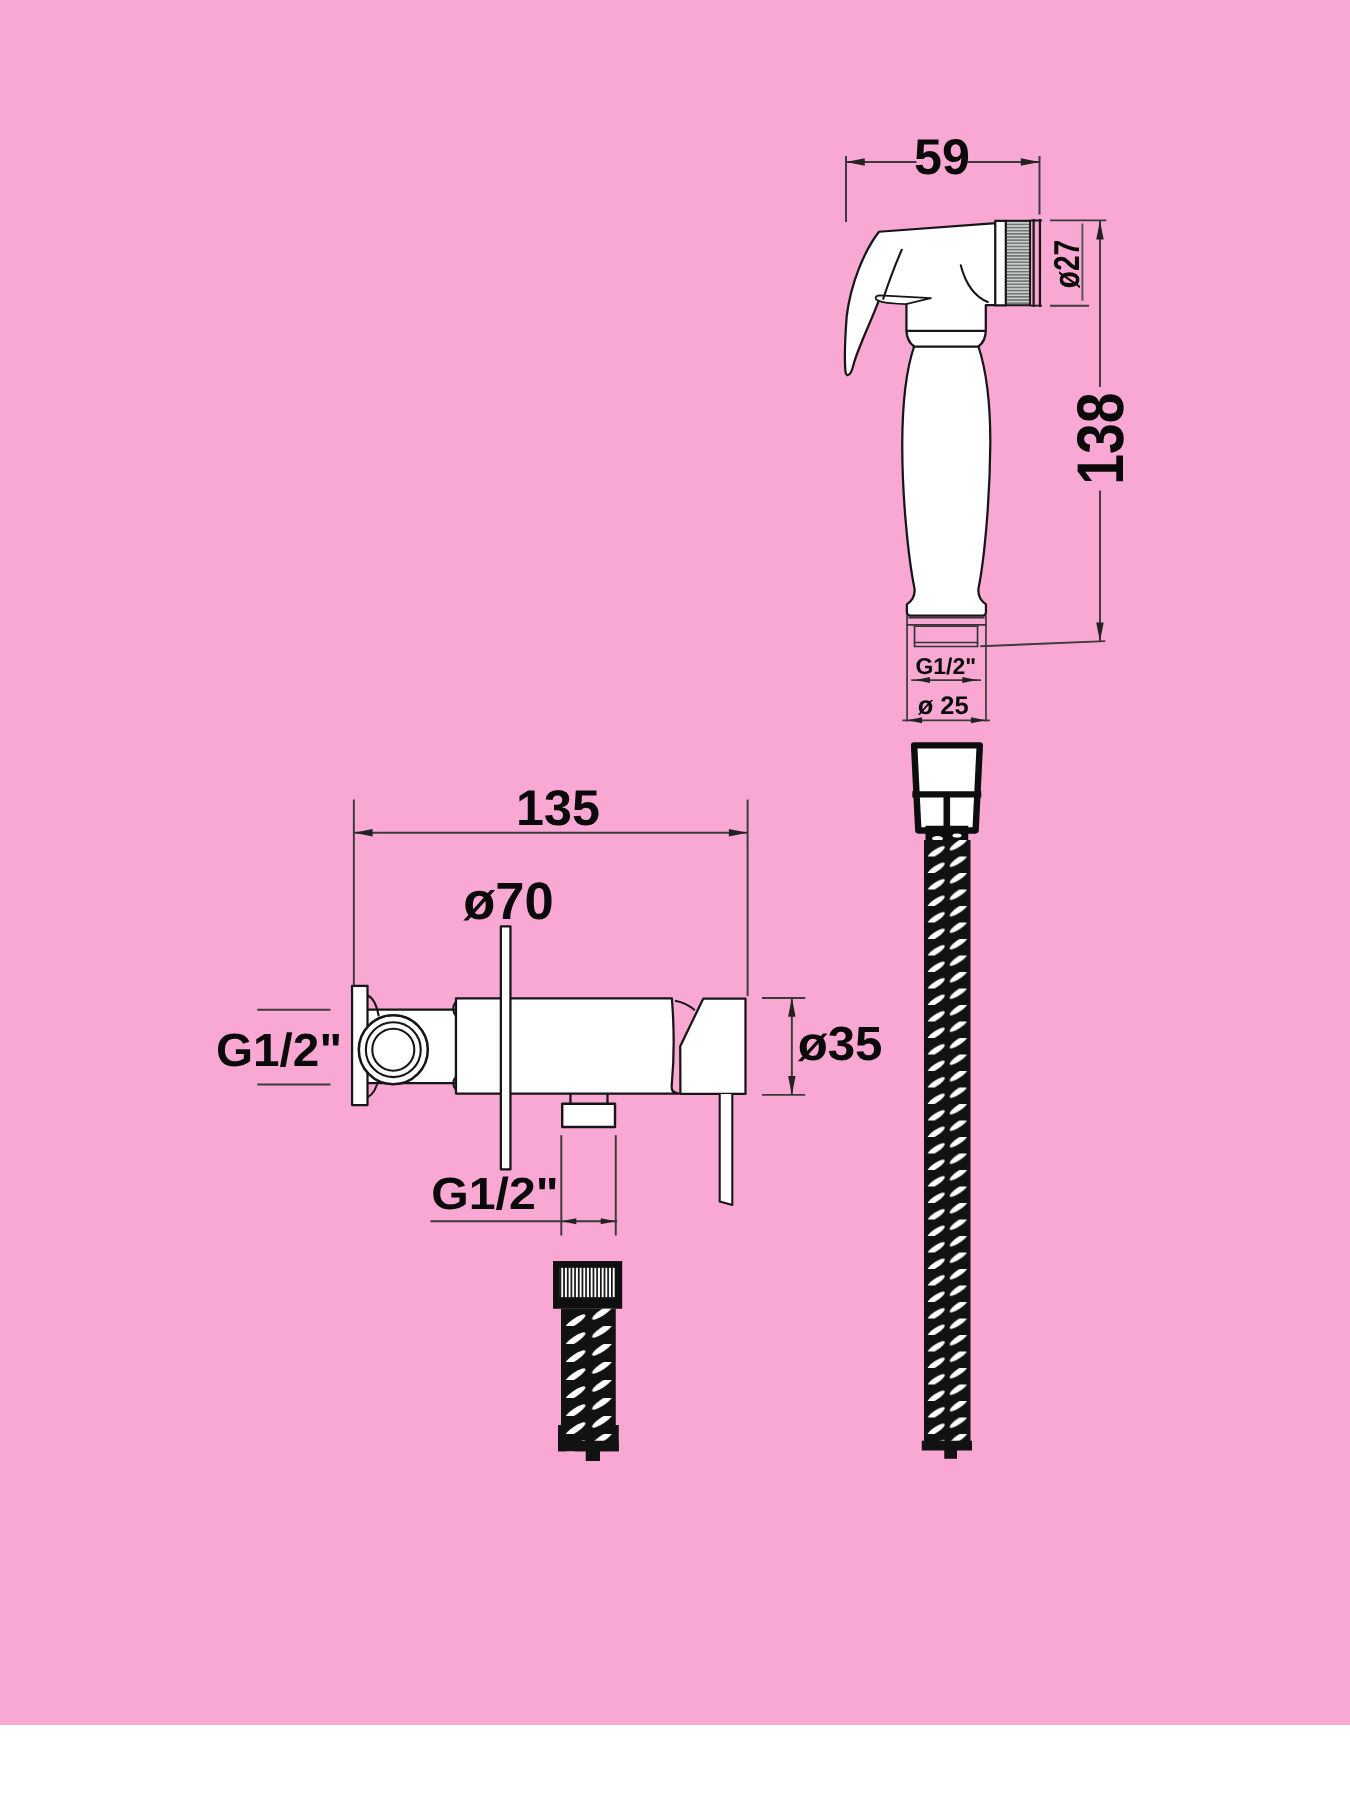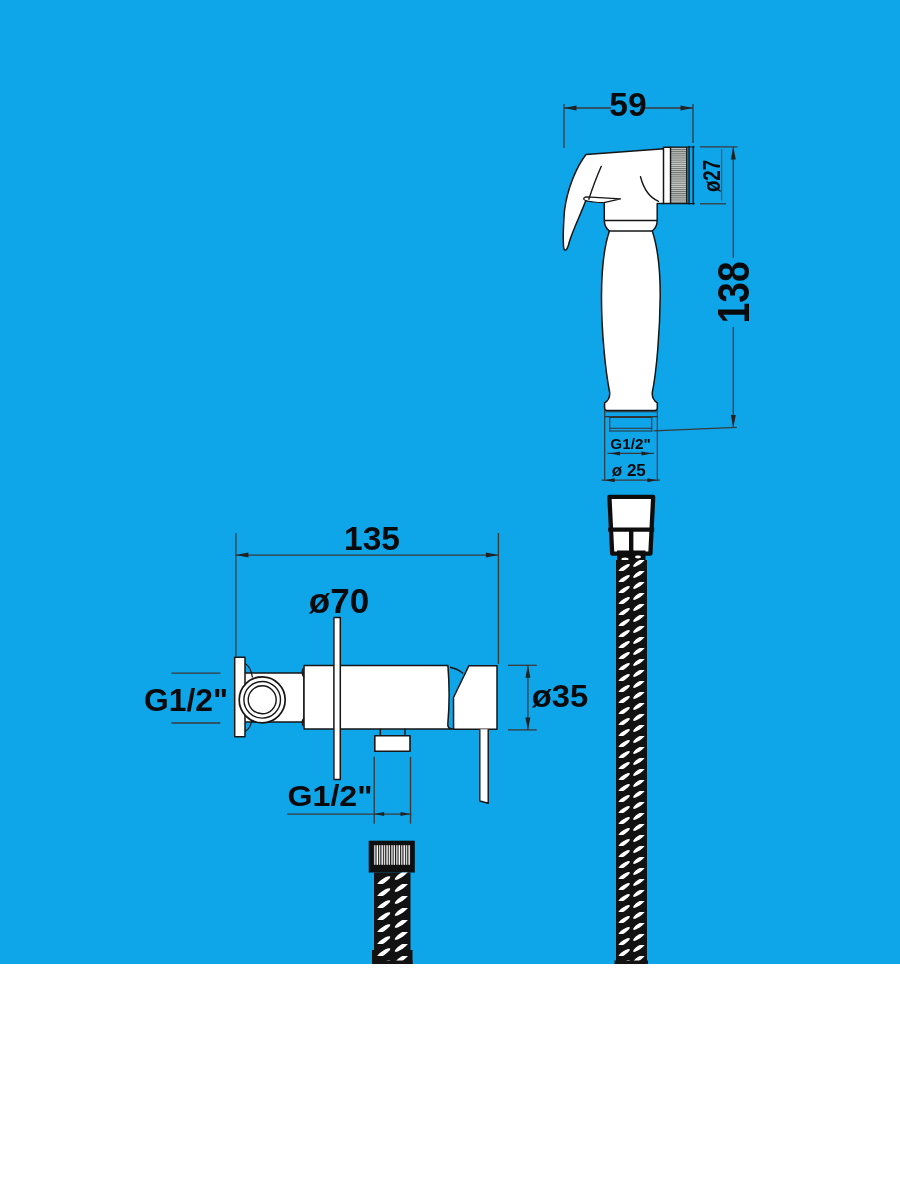--- a/index.html
+++ b/index.html
@@ -1,16 +1,16 @@
 <!DOCTYPE html>
 <html><head>
 <meta charset="utf-8">
 <style>
 html,body{margin:0;padding:0;background:#ffffff;}
-#page{width:900px;height:964px;position:relative;background:#0ea5e9;font-family:"Liberation Sans",sans-serif;}
+#page{width:900px;height:1150px;position:relative;background:#f9a8d4;font-family:"Liberation Sans",sans-serif;}
 svg{position:absolute;top:0;left:0;}
 </style>
 </head>
 <body>
 <div id="page">
 <svg width="900" height="1200" viewBox="0 0 900 1200">
 <defs>
   <pattern id="rope1" patternUnits="userSpaceOnUse" x="616" y="560" width="31" height="11">
     <rect width="31" height="11" fill="#121212"></rect>
     <ellipse cx="8" cy="8.2" rx="6.9" ry="1.9" fill="#ffffff" transform="rotate(-34 8 8.2)"></ellipse>

